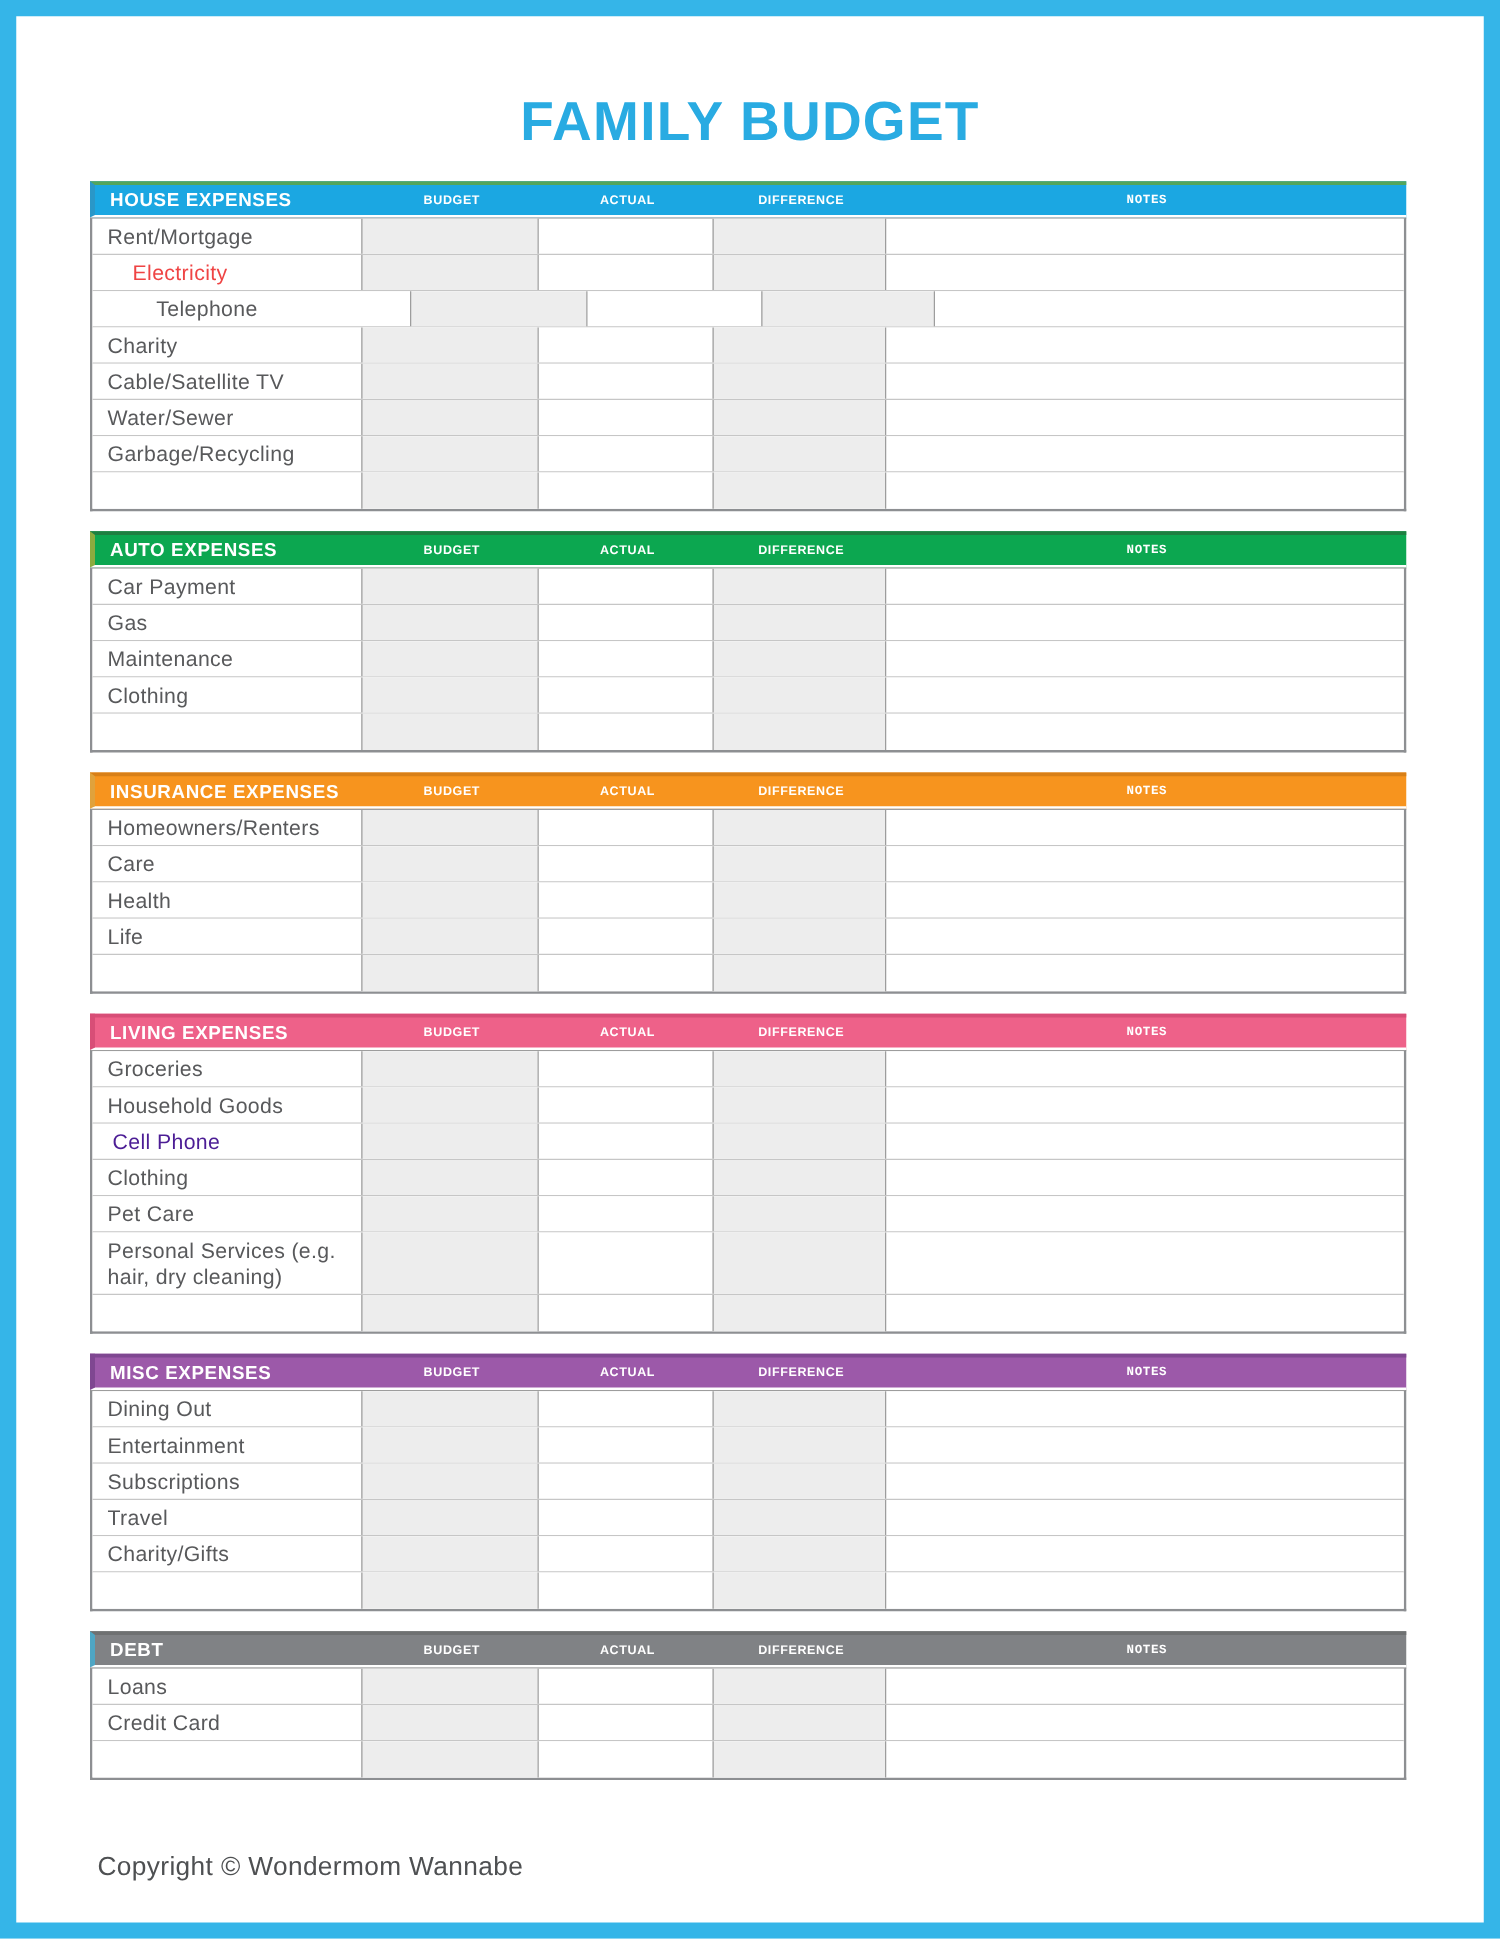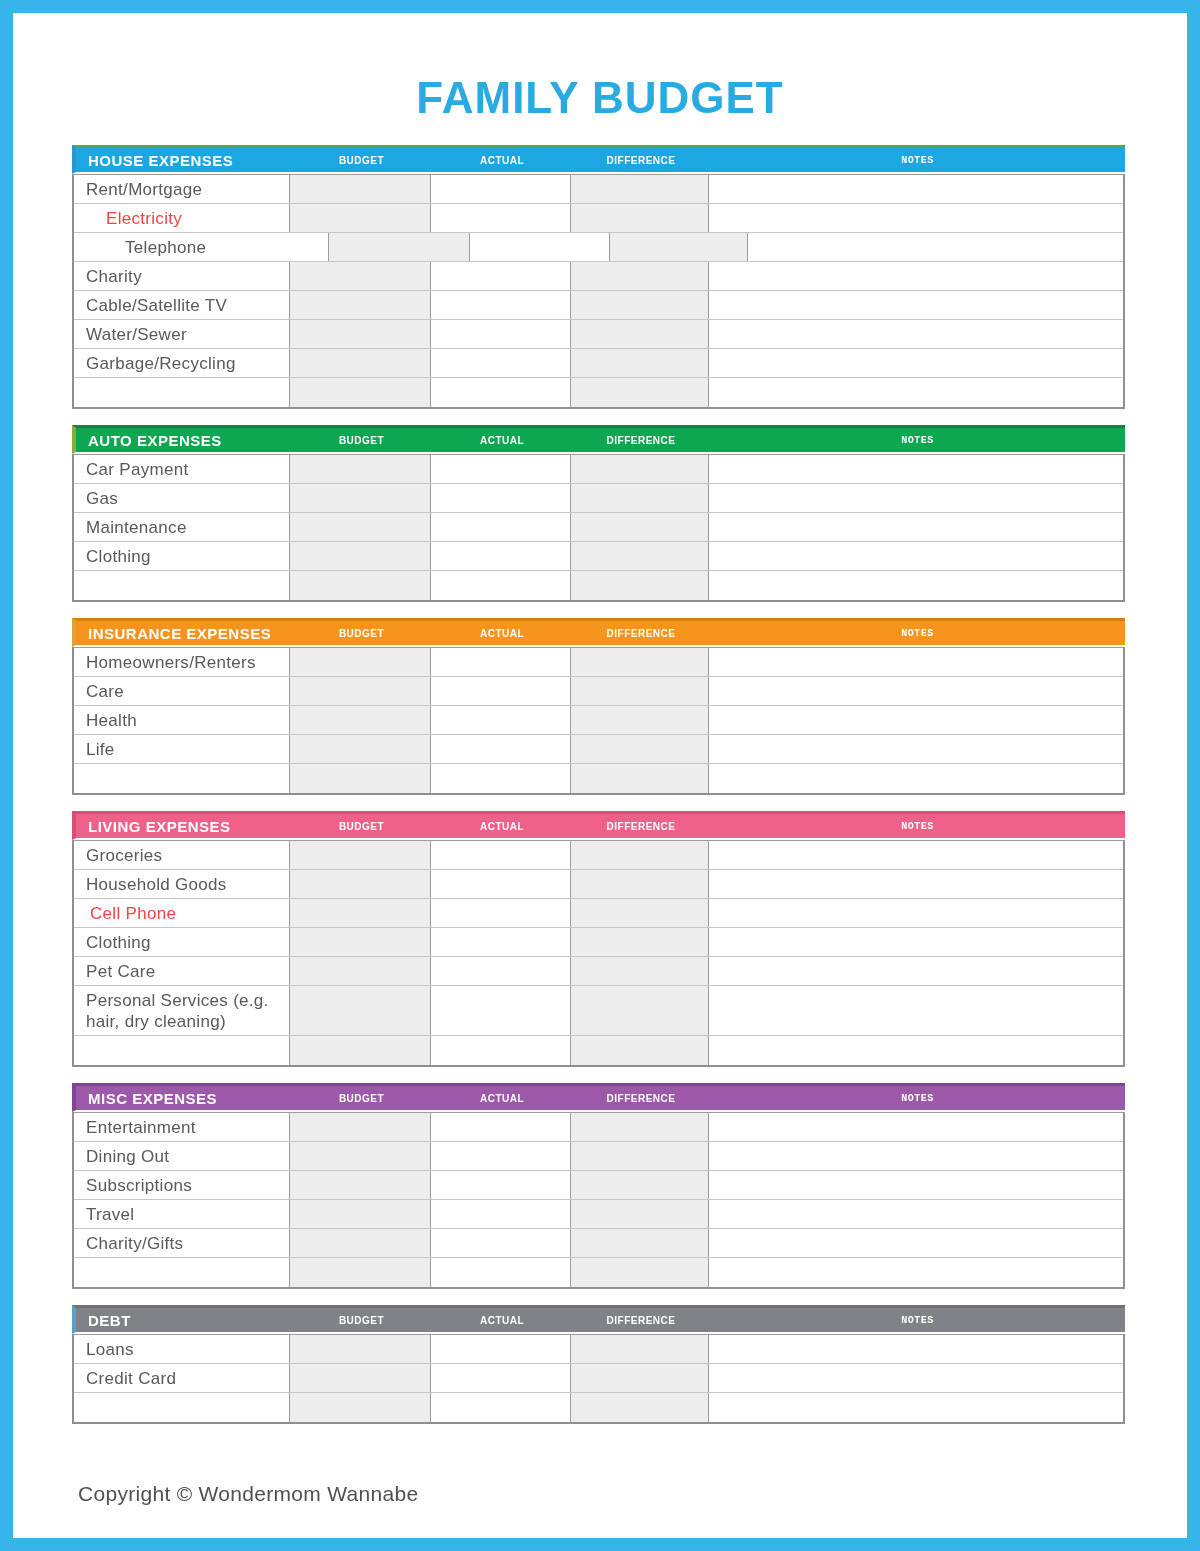--- a/index.html
+++ b/index.html
@@ -291,21 +291,21 @@
 
   <div class="row">
     <div class="cell label-col row-label" style="color: rgb(88, 89, 91);">Household Goods</div>
     <div class="cell col-budget shaded" style="background: rgb(237, 237, 237);"></div>
     <div class="cell col-actual"></div>
     <div class="cell col-diff shaded" style="background: rgb(237, 237, 237);"></div>
     <div class="cell col-notes"></div>
   </div>
 
   <div class="row">
-    <div class="cell label-col row-label" style="color: #ef4444; padding-left: 16px;">Cell Phone</div>
+    <div class="cell label-col row-label" style="color: #4c1d95; padding-left: 16px;">Cell Phone</div>
     <div class="cell col-budget shaded" style="background: rgb(237, 237, 237);"></div>
     <div class="cell col-actual"></div>
     <div class="cell col-diff shaded" style="background: rgb(237, 237, 237);"></div>
     <div class="cell col-notes"></div>
   </div>
 
   <div class="row">
     <div class="cell label-col row-label" style="color: rgb(88, 89, 91);">Clothing</div>
     <div class="cell col-budget shaded" style="background: rgb(237, 237, 237);"></div>
     <div class="cell col-actual"></div>
@@ -342,29 +342,29 @@
   <section class="budget-section">
     <div class="sec-header" style="background: rgb(156, 89, 169); border-top-color: rgb(127, 71, 145); border-left-color: rgb(127, 71, 145);">
       <div class="cell label-col sec-title">MISC EXPENSES</div>
       <div class="cell col-budget hdr">BUDGET</div>
       <div class="cell col-actual hdr">ACTUAL</div>
       <div class="cell col-diff hdr">DIFFERENCE</div>
       <div class="cell col-notes hdr">NOTES</div>
     </div>
     <div class="sec-body">
   <div class="row">
+    <div class="cell label-col row-label" style="color: rgb(88, 89, 91);">Dining Out</div>
+    <div class="cell col-budget shaded" style="background: rgb(237, 237, 237);"></div>
+    <div class="cell col-actual"></div>
+    <div class="cell col-diff shaded" style="background: rgb(237, 237, 237);"></div>
+    <div class="cell col-notes"></div>
+  </div>
+
+  <div class="row">
     <div class="cell label-col row-label" style="color: rgb(88, 89, 91);">Entertainment</div>
-    <div class="cell col-budget shaded" style="background: rgb(237, 237, 237);"></div>
-    <div class="cell col-actual"></div>
-    <div class="cell col-diff shaded" style="background: rgb(237, 237, 237);"></div>
-    <div class="cell col-notes"></div>
-  </div>
-
-  <div class="row">
-    <div class="cell label-col row-label" style="color: rgb(88, 89, 91);">Dining Out</div>
     <div class="cell col-budget shaded" style="background: rgb(237, 237, 237);"></div>
     <div class="cell col-actual"></div>
     <div class="cell col-diff shaded" style="background: rgb(237, 237, 237);"></div>
     <div class="cell col-notes"></div>
   </div>
 
   <div class="row">
     <div class="cell label-col row-label" style="color: rgb(88, 89, 91);">Subscriptions</div>
     <div class="cell col-budget shaded" style="background: rgb(237, 237, 237);"></div>
     <div class="cell col-actual"></div>

